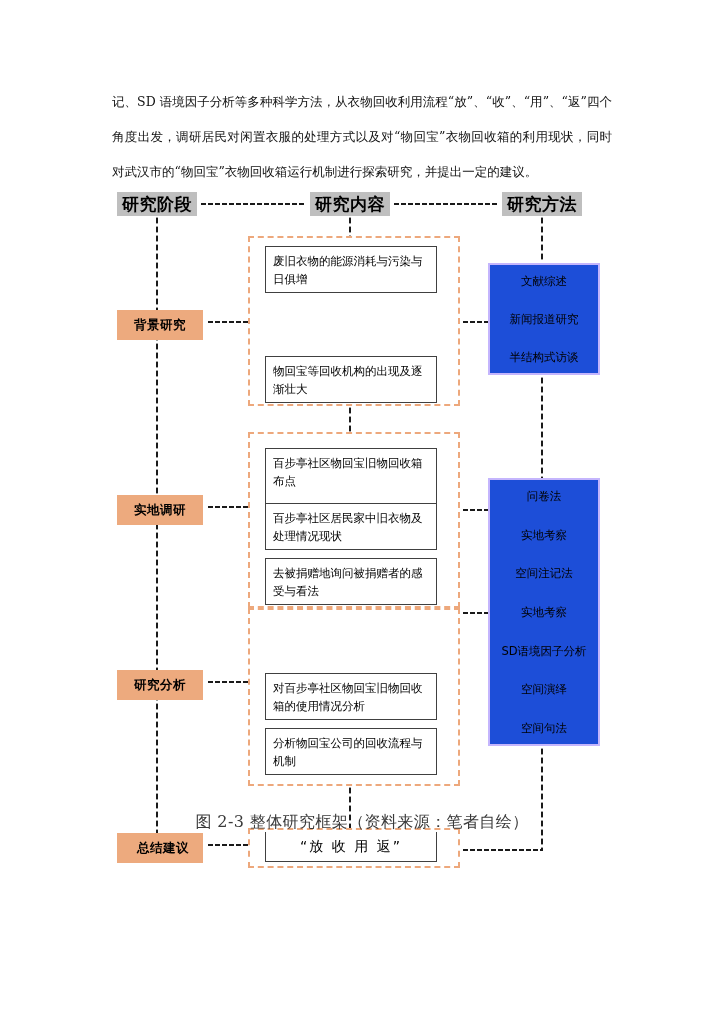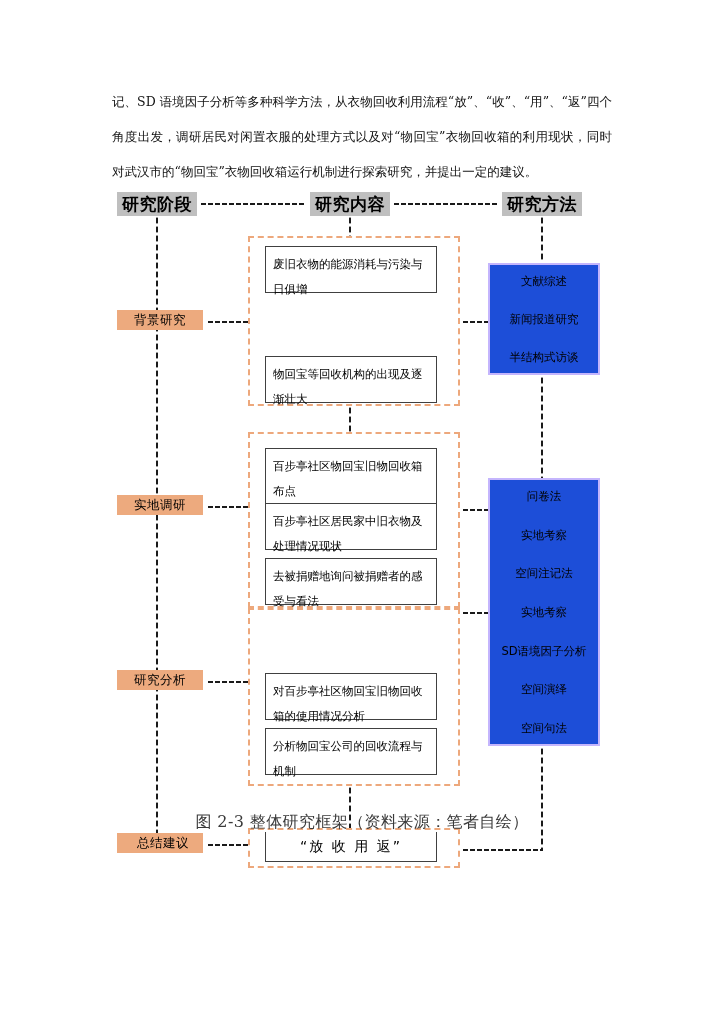--- a/index.html
+++ b/index.html
@@ -55,26 +55,26 @@
   #hdr-stage   { left: 117px; top: 192px; width: 80px; }
   #hdr-content { left: 310px; top: 192px; width: 80px; }
   #hdr-method  { left: 502px; top: 192px; width: 80px; }
 
   
   .stage {
     position: absolute;
     background: #edaa7e;
     color: #000;
     font-size: 12.5px;
-    font-weight: 400;
+    font-weight: 700;
     letter-spacing: 0.5px;
     display: flex;
     align-items: center;
     justify-content: center;
-    height: 20px;
+    height: 30px;
     width: 86px;
     box-sizing: border-box;
   }
   #stage-0 { left: 117px; top: 310px; }
   #stage-1 { left: 117px; top: 495px; }
   #stage-2 { left: 117px; top: 670px; }
   #stage-3 { left: 117px; top: 833px; padding-left: 6px; }
 
   
   .group-box {
@@ -91,21 +91,21 @@
 
   
   .cbox {
     position: absolute;
     left: 265px;
     width: 172px;
     border: 1.2px solid #404040;
     background: #ffffff;
     box-sizing: border-box;
     font-size: 11.5px;
-    line-height: 25px;
+    line-height: 18px;
     padding: 5px 7px;
     color: #000;
   }
 
   
   .method-box {
     position: absolute;
     left: 488px;
     width: 112px;
     border: 2px solid #c4b5fd;

